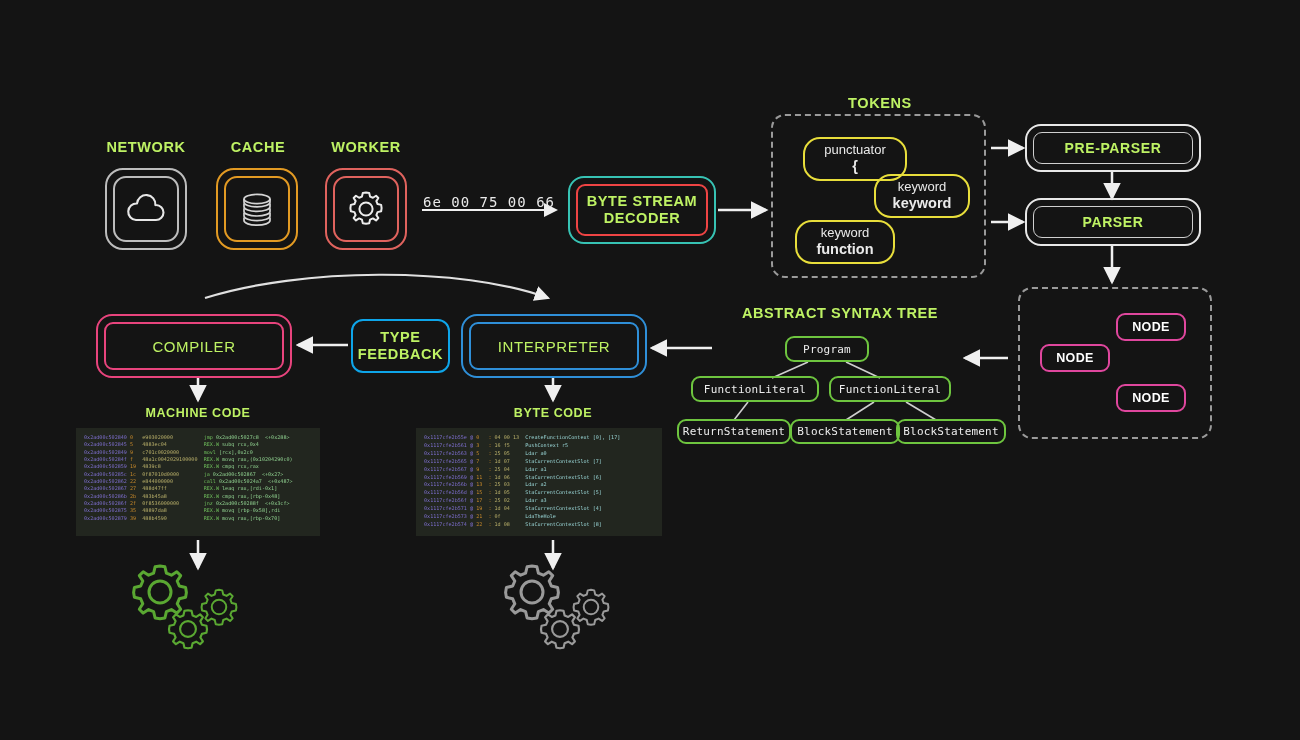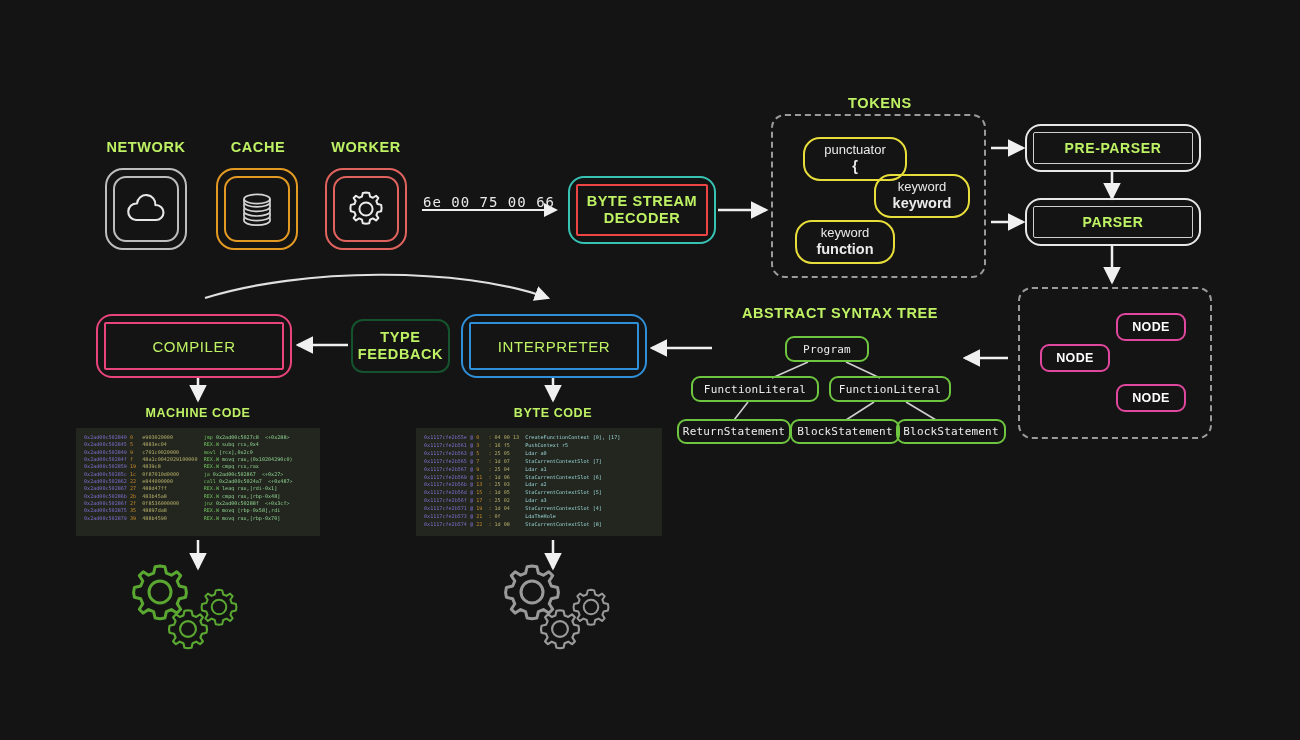--- a/index.html
+++ b/index.html
@@ -7,21 +7,21 @@
   #stage{position:relative;width:1300px;height:740px;background:#141414;}
   .abs{position:absolute;}
   .lbl{color:#bef264;font-weight:bold;letter-spacing:.6px;text-align:center;}
 
   
   .srcbox{width:82px;height:82px;border-radius:18px;display:flex;align-items:center;justify-content:center;box-sizing:border-box;}
   .srcbox .inner{width:66px;height:66px;border-radius:13px;display:flex;align-items:center;justify-content:center;box-sizing:border-box;}
 
   
   .dbl{box-sizing:border-box;border-radius:16px;display:flex;align-items:center;justify-content:center;}
-  .dbl > .in{box-sizing:border-box;border-radius:2px;width:calc(100% - 12px);height:calc(100% - 12px);display:flex;align-items:center;justify-content:center;text-align:center;}
+  .dbl > .in{box-sizing:border-box;border-radius:9px;width:calc(100% - 12px);height:calc(100% - 12px);display:flex;align-items:center;justify-content:center;text-align:center;}
 
   .single{box-sizing:border-box;border-radius:12px;display:flex;align-items:center;justify-content:center;text-align:center;}
 
   .token{box-sizing:border-box;border:2.5px solid #e8de3b;border-radius:17px;display:flex;flex-direction:column;align-items:center;justify-content:center;color:#eaeaea;}
   .token .t1{font-size:13px;font-weight:400;line-height:1.15;}
   .token .t2{font-size:14.5px;font-weight:bold;line-height:1.2;}
 
   .dash{box-sizing:border-box;border:2px dashed #9a9a9a;border-radius:14px;}
 
   .astnode{box-sizing:border-box;border:2px solid #6ec53f;border-radius:9px;display:flex;align-items:center;justify-content:center;
@@ -195,21 +195,21 @@
   <div class="abs astnode" style="left:896px;top:419px;width:110px;height:25px;">
     <span>BlockStatement</span>
   </div>
 
   <div class="abs dbl" style="left:461px;top:314px;width:186px;height:64px;border:2.5px solid #2f8fd8;">
     <div class="in" style="border:2px solid #2f8fd8;">
       <span class="lbl" style="font-size:15px;font-weight:500;">INTERPRETER</span>
     </div>
   </div>
 
-  <div class="abs single" style="left:351px;top:319px;width:99px;height:54px;border:2px solid #14532d;flex-direction:column;">
+  <div class="abs single" style="left:351px;top:319px;width:99px;height:54px;border:2px solid #0ea5e9;flex-direction:column;">
     <span class="lbl" style="font-size:14.5px;line-height:17px;">TYPE</span>
     <span class="lbl" style="font-size:14.5px;line-height:17px;">FEEDBACK</span>
   </div>
 
   <div class="abs dbl" style="left:96px;top:314px;width:196px;height:64px;border:2.5px solid #e8447d;">
     <div class="in" style="border:2px solid #e8447d;">
       <span class="lbl" style="font-size:15px;font-weight:500;">COMPILER</span>
     </div>
   </div>
 

